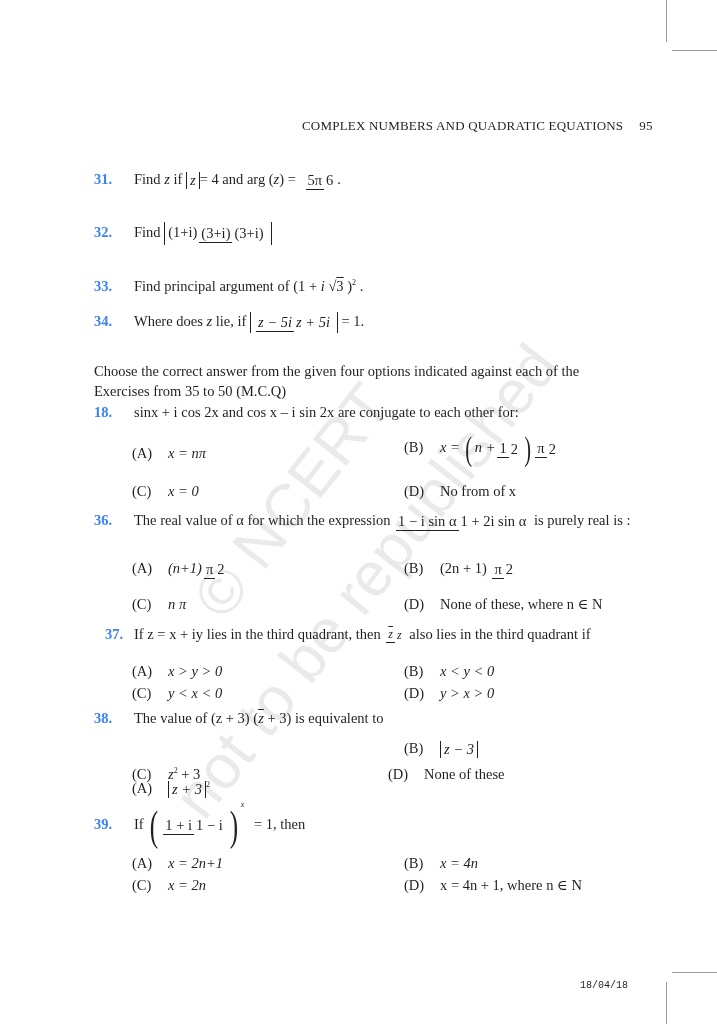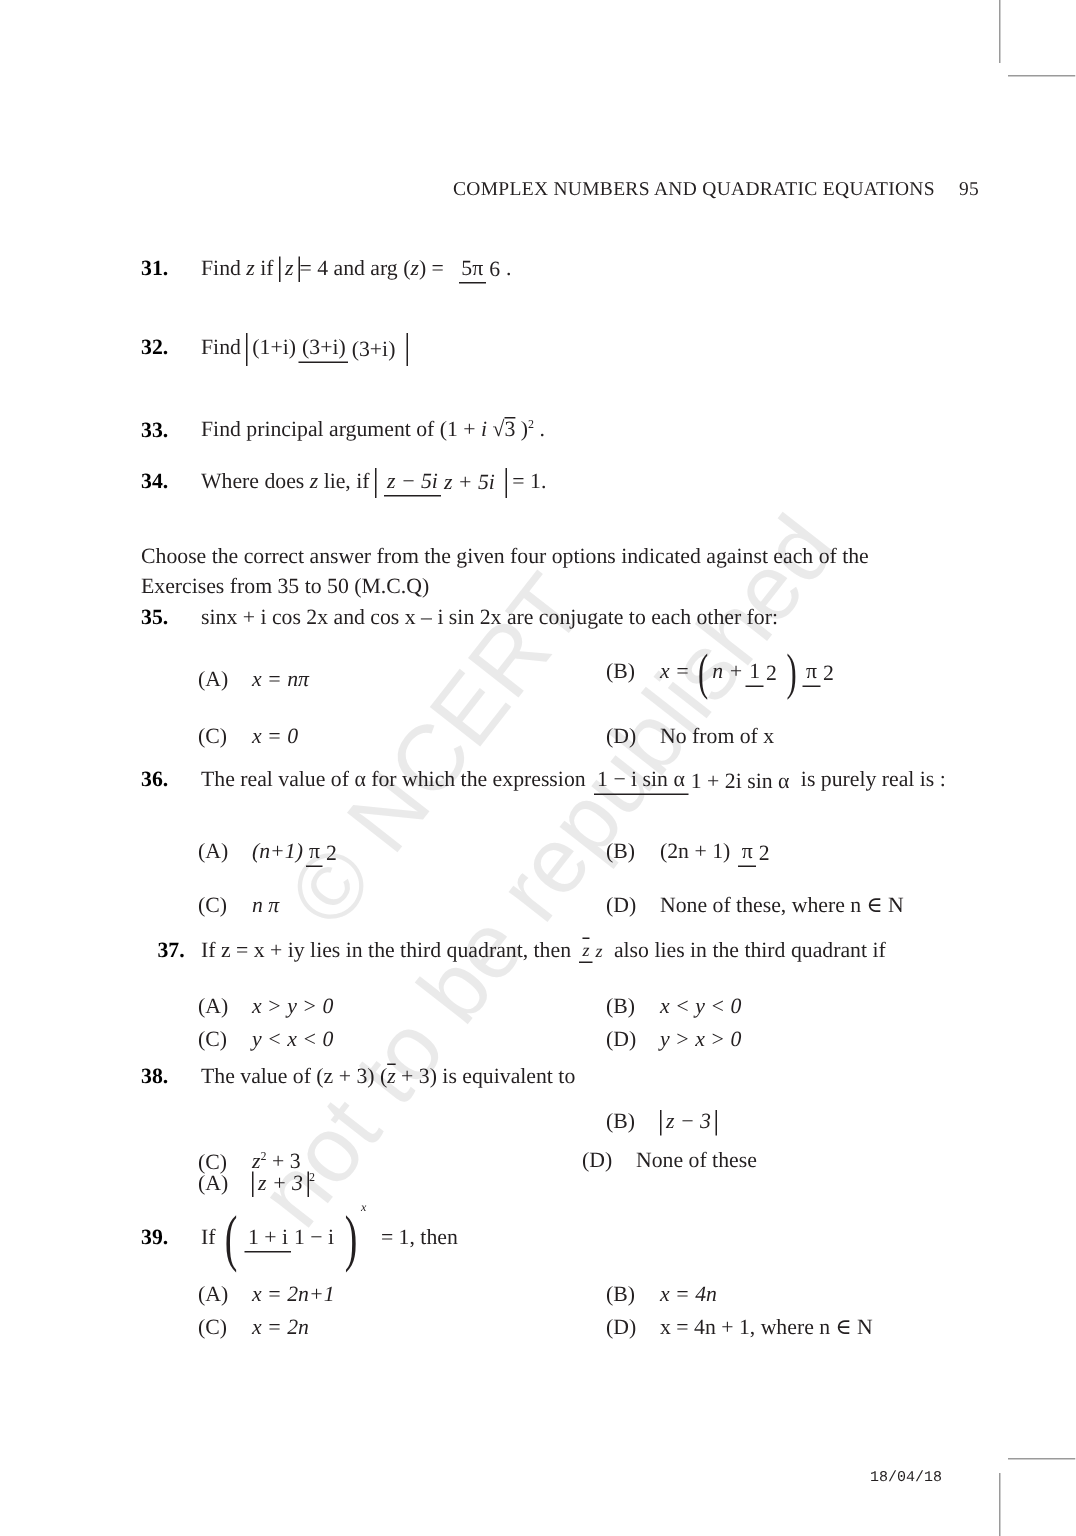--- a/index.html
+++ b/index.html
@@ -2,21 +2,21 @@
 <html><head>
 <meta charset="utf-8">
 <style>
   * { margin: 0; padding: 0; box-sizing: border-box; }
   html, body { width: 717px; height: 1024px; background: #ffffff; overflow: hidden; }
   body { position: relative; font-family: "Liberation Serif", "DejaVu Serif", serif; color: #231f20; font-size: 14.5px; }
   .abs { position: absolute; white-space: nowrap; }
   .crop { position: absolute; background: #9a9a9a; }
   .header { top: 118px; left: 302px; font-size: 13px; letter-spacing: 0.2px; color: #231f20; }
   .header .pg { margin-left: 16px; }
-  .qnum { color: #000000; font-weight: bold; display: inline-block; width: 40px; }
+  .qnum { color: #3b82f6; font-weight: bold; display: inline-block; width: 40px; }
   i, .it { font-style: italic; }
   .frac { display: inline-flex; align-items: center; vertical-align: middle; line-height: 1.15; margin: 0 2px; }
   .frac .num { border-bottom: 1px solid #231f20; padding: 0 2px; }
   .frac .den { padding: 0 2px; }
   .abs-bars { display: inline-block; border-left: 1px solid #231f20; border-right: 1px solid #231f20; padding: 0 3px; vertical-align: middle; }
   .big-paren { font-size: 34px; vertical-align: middle; line-height: 1; transform: scaleX(0.6); display: inline-block; font-weight: 200; }
   .opt-label { display: inline-block; width: 36px; }
   .overline { text-decoration: overline; }
   .watermark { position: absolute; color: rgba(180,180,180,0.28); font-family: "Liberation Sans", "DejaVu Sans", sans-serif; font-size: 62px; transform-origin: left bottom; white-space: nowrap; pointer-events: none; }
   .footer-date { top: 980px; left: 580px; font-family: Liberation Mono, monospace; font-size: 10px; }
@@ -63,21 +63,21 @@
   <span class="abs-bars" style="padding:1px 3px;"><span class="frac">
         <span class="num it">z − 5i</span>
         <span class="den it">z + 5i</span>
       </span></span>
   <span>= 1.</span>
 </div>
 
 <div class="abs para">Choose the correct answer from the given four options indicated against each of the Exercises from 35 to 50 (M.C.Q)</div>
 
 <div class="abs" style="top:404px; left:94px;">
-  <span class="qnum">35.</span><span>sinx + i cos 2x and cos x – i sin 2x are conjugate to each other for:</span>
+  <span class="qnum">18.</span><span>sinx + i cos 2x and cos x – i sin 2x are conjugate to each other for:</span>
 </div>
 <div class="abs" style="top:445px; left:132px;">
   <span class="opt-label">(A)</span><i>x = nπ</i>
 </div>
 <div class="abs" style="top:432px; left:404px;">
   <span class="opt-label">(B)</span><i>x =</i>
   <span class="big-paren">(</span><i>n +</i><span class="frac">
       <span class="num">1</span>
       <span class="den">2</span>
     </span><span class="big-paren">)</span><span class="frac">

